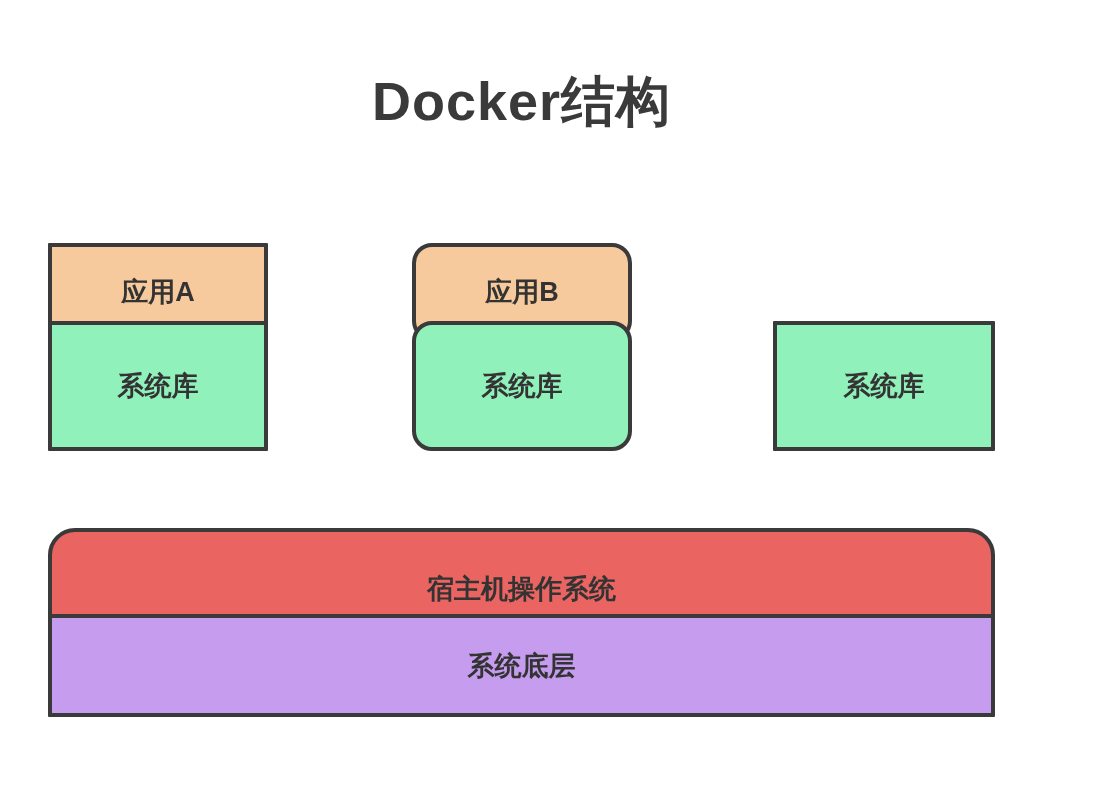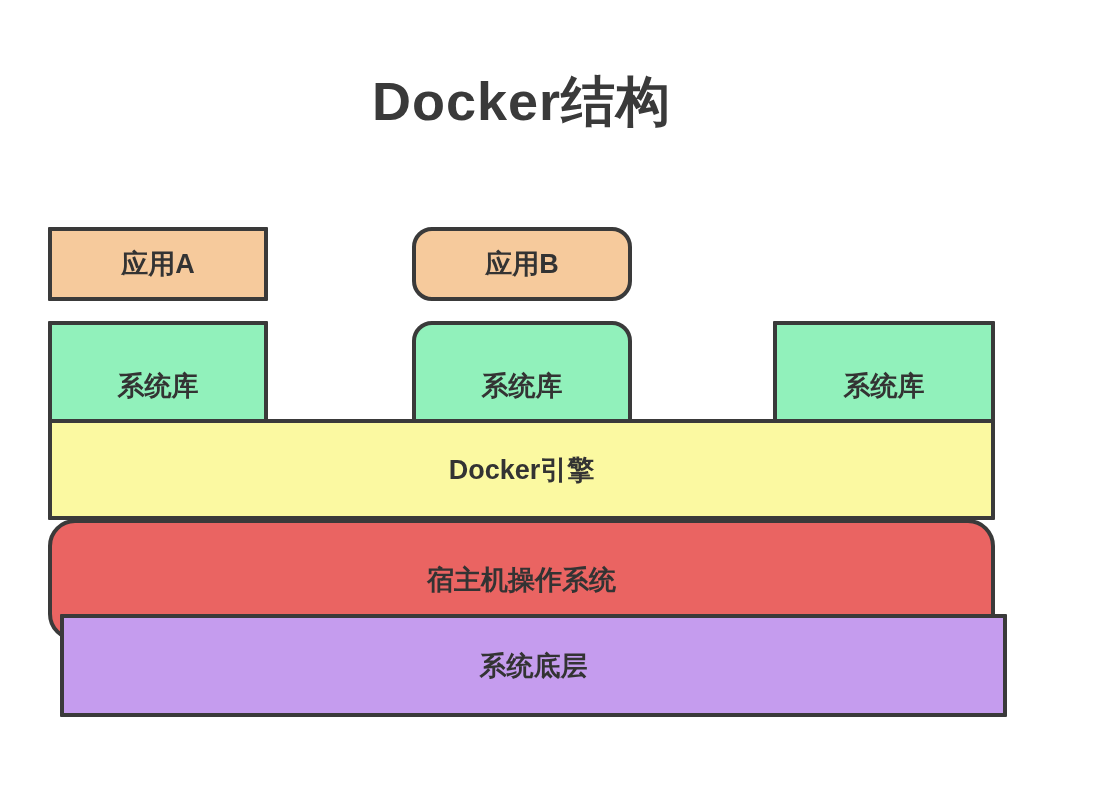--- a/index.html
+++ b/index.html
@@ -51,26 +51,26 @@
     display: flex;
     align-items: center;
     justify-content: center;
     font-size: 27px;
     font-weight: 700;
     color: var(--text);
   }
   .col-a { left: 0;     width: 220px; }
   .col-b { left: 364px; width: 220px; border-radius: 20px; }
   .col-c { left: 725px; width: 222px; }
-  .app   { top: 0;      height: 74px;  background: var(--app-fill); }
+  .app   { top: 16px;      height: 98px;  background: var(--app-fill); }
   .lib   { top: 94px;   height: 130px; background: var(--lib-fill); }
   .layer { left: 0;     width: 947px; }
   .engine{ top: 192px;  height: 101px; background: var(--engine-fill); }
-  .host  { top: 292px;  height: 122px; background: var(--host-fill); border-radius: 27px; }
-  .base  { top: 387px;  height: 103px; background: var(--base-fill); margin-left: 12px; }
+  .host  { top: 301px;  height: 122px; background: var(--host-fill); border-radius: 27px; }
+  .base  { top: 387px;  height: 103px; background: var(--base-fill); }
 </style>
 </head>
 <body>
 
 <div class="page">
 
   <div class="title">Docker结构</div>
 
   <div class="diagram">
 
@@ -85,23 +85,20 @@
       <span>应用B</span>
     </div>
     <div class="box lib col-b">
       <span>系统库</span>
     </div>
 
     <div class="box lib col-c">
       <span>系统库</span>
     </div>
 
-    <div class="box layer engine">
-      <span>Docker引擎</span>
-    </div>
     <div class="box layer host">
       <span>宿主机操作系统</span>
     </div>
     <div class="box layer base">
       <span>系统底层</span>
     </div>
 
   </div>
 </div>
 

